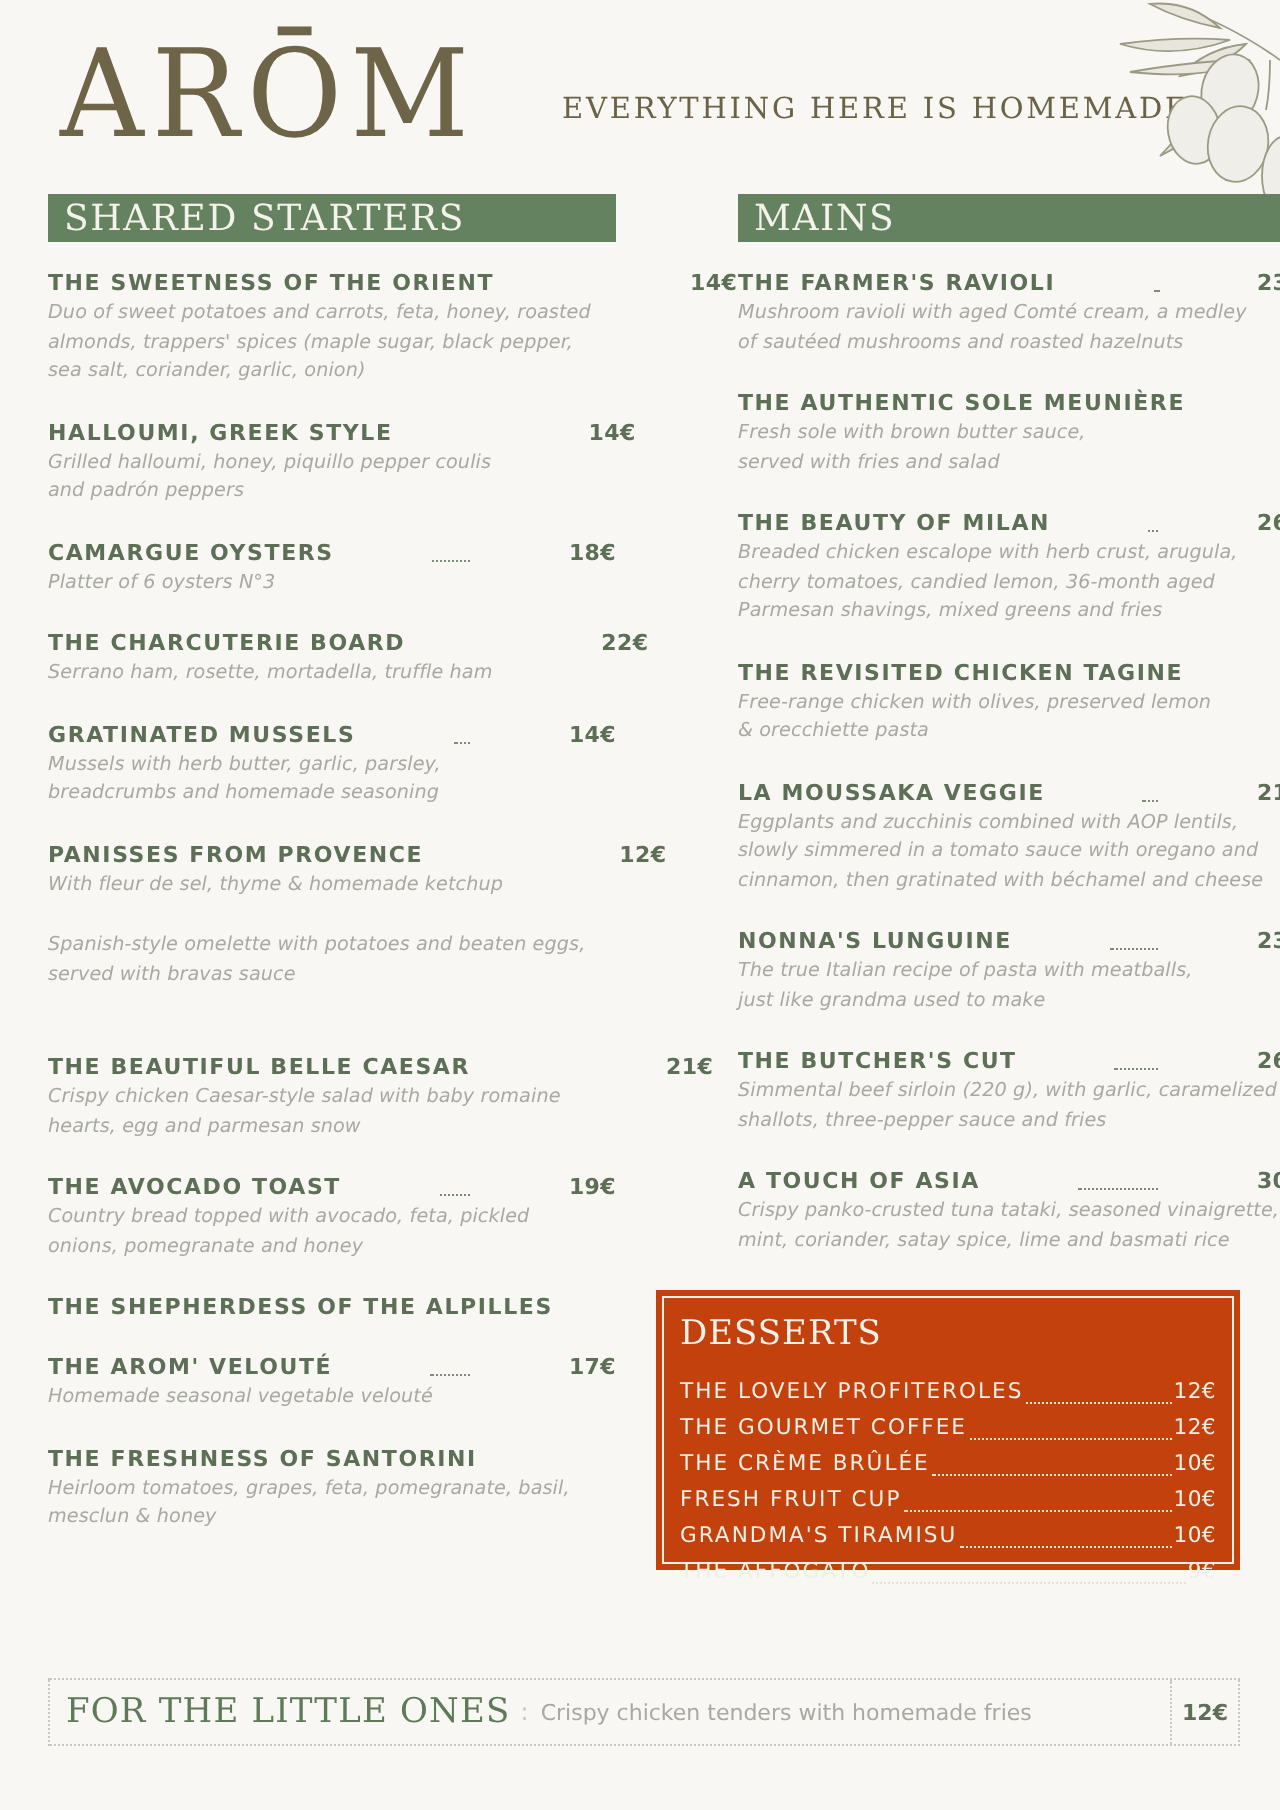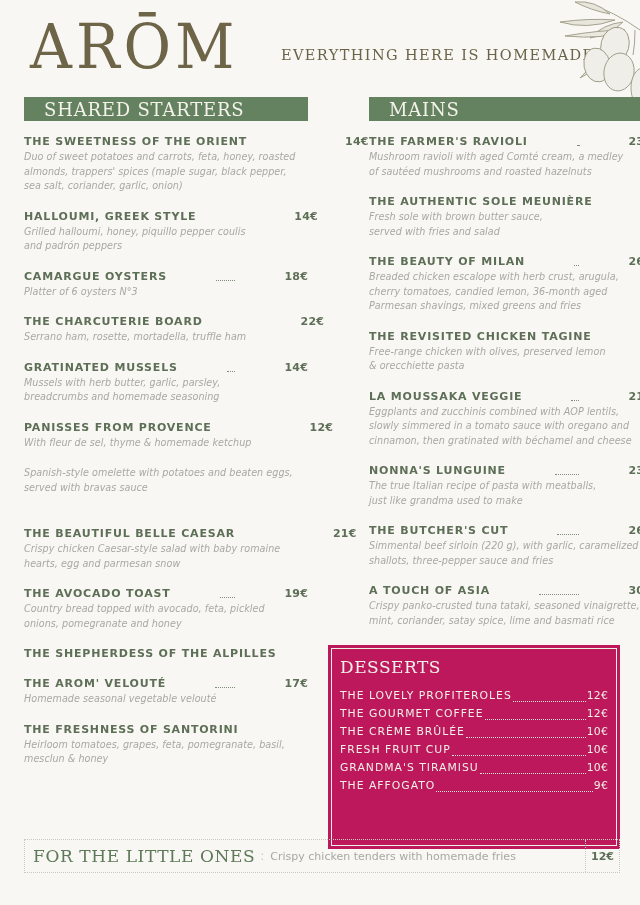--- a/index.html
+++ b/index.html
@@ -23,21 +23,21 @@
     }
 
     .col { position: absolute; width: 284px; }
     .col-left { left: 24px; }
     .col-right { left: 332px; margin-left: 37px; }
 
     .section-band {
       background: #648260; color: #f4f2ea;
       font-family: "DejaVu Serif", serif; font-size: 18px;
       letter-spacing: 0.8px; height: 24px; line-height: 25px;
-      padding-left: 20px; margin-bottom: 14px;
+      padding-left: 8px; margin-bottom: 14px;
     }
 
     .item { margin-bottom: 16px; }
     .item-head {
       display: flex; align-items: flex-end;
       font-family: "DejaVu Sans", sans-serif; font-size: 11px;
       font-weight: bold; letter-spacing: 0.8px; color: #5e6f57;
       line-height: 14px; white-space: nowrap; gap: 48px;
     }
     .item-name { flex: 0 0 auto; }
@@ -47,22 +47,22 @@
       margin-bottom: 3px;
     }
     .item-price { flex: 0 0 auto; letter-spacing: 0.2px; }
     .item-desc {
       font-family: "DejaVu Sans", sans-serif; font-style: italic;
       font-size: 9.6px; color: #a7a9a2; line-height: 14.5px; margin-top: 1px;
       letter-spacing: 0.05px;
     }
 
     .desserts {
-      position: absolute; left: 328px; top: 645px; width: 292px; height: 204px;
-      background: #be185d; padding: 3px;
+      position: absolute; left: 328px; top: 645px; width: 292px; height: 140px;
+      background: #c2410c; padding: 3px;
     }
     .desserts-inner {
       border: 1.5px solid #eef0e6; width: 100%; height: 100%;
       padding: 6px 8px 0 8px;
     }
     .desserts-title {
       font-family: "DejaVu Serif", serif; font-size: 17px; color: #f1f1ea;
       letter-spacing: 0.5px; margin-bottom: 10px; margin-top: 2px;
     }
     .dessert-row {

